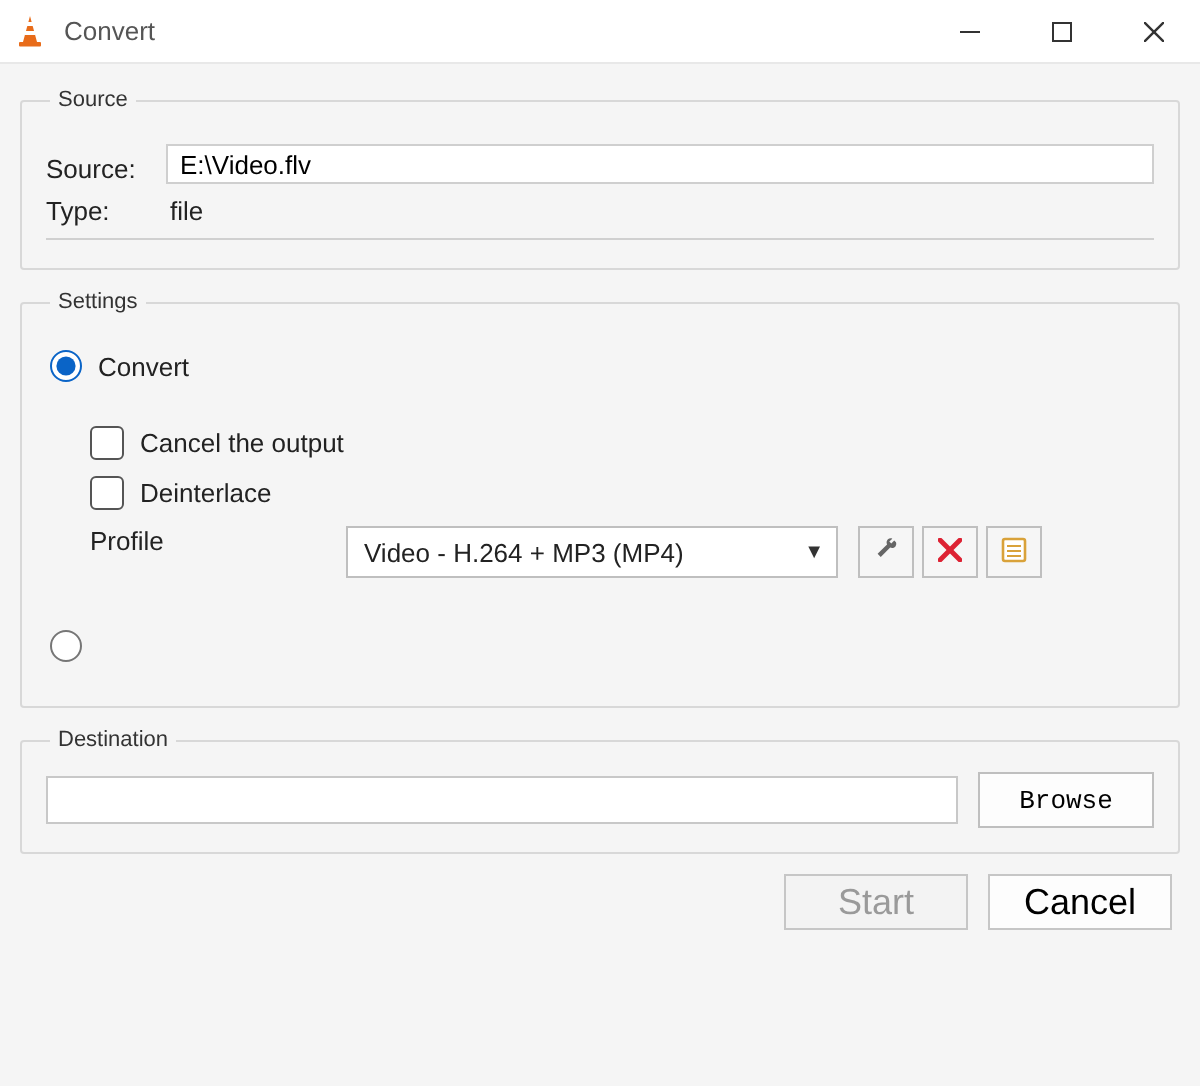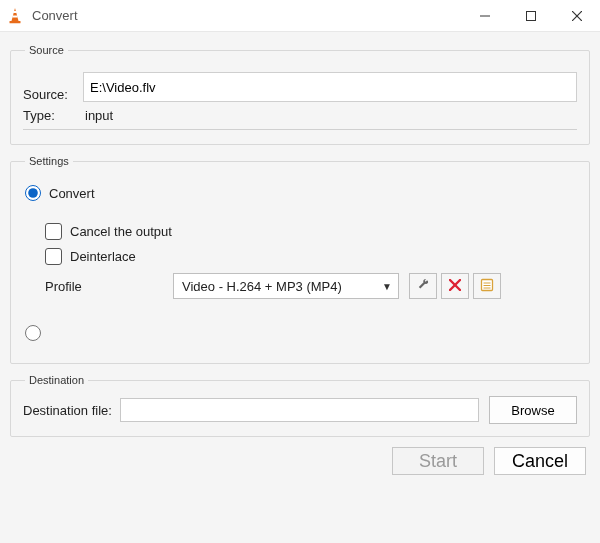--- a/index.html
+++ b/index.html
@@ -58,21 +58,21 @@
     margin: 6px 0;
   }
   .row .lbl {
     width: 60px;
     color: #222;
   }
   .src-input {
     flex: 1;
     border: 1px solid #cfcfcf;
     background: #fff;
-    height: 30px;
+    height: 20px;
     padding: 0 6px;
     font-family: inherit;
     font-size: 13px;
   }
   .type-val {
     flex: 1;
     color: #222;
     padding-left: 2px;
   }
   .hr {
@@ -95,31 +95,31 @@
   }
   .check-row .cb {
     width: 17px; height: 17px;
     border: 1.5px solid #555;
     border-radius: 3px;
     margin-right: 8px;
     background: #fff;
   }
   .profile-row {
     display: flex;
-    align-items: center;
+    align-items: flex-start;
     margin: 3px 0 4px 22px;
   }
   .profile-row .plabel {
     width: 128px;
   }
   .select {
     display: flex;
     align-items: center;
     justify-content: space-between;
-    width: 226px;
+    width: 246px;
     height: 26px;
     border: 1px solid #bfbfbf;
     background: #fff;
     padding: 0 6px 0 8px;
     margin-right: 6px;
   }
   .select .caret {
     font-size: 10px;
     color: #333;
   }
@@ -141,21 +141,21 @@
     flex: 1;
     height: 24px;
     border: 1px solid #c8c8c8;
     background: #fff;
     margin-right: 10px;
   }
   .browse-btn {
     width: 88px; height: 28px;
     border: 1px solid #bfbfbf;
     background: #fdfdfd;
-    font-family: Liberation Sans, sans-serif;
+    font-family: Liberation Mono, monospace;
     font-size: 13px;
   }
   .footer {
     display: flex;
     justify-content: flex-end;
     gap: 10px;
     padding-right: 4px;
     margin-top: 6px;
   }
   .footer .btn {
@@ -205,21 +205,21 @@
 <div class="content">
 
   <fieldset class="group">
     <legend>Source</legend>
     <div class="row">
       <span class="lbl">Source:</span>
       <input class="src-input" type="text" readonly="" value="E:\Video.flv" style="">
     </div>
     <div class="row">
       <span class="lbl">Type:</span>
-      <span class="type-val">input</span>
+      <span class="type-val">file</span>
     </div>
     <hr class="hr">
   </fieldset>
 
   <fieldset class="group">
     <legend>Settings</legend>
 
     <label class="radio-row">
       <input type="radio" name="mode" checked="" style="">
       <span>Convert</span>
@@ -273,21 +273,20 @@
     <div style="height:14px"></div>
 
     <label class="radio-row">
       <input type="radio" name="mode" style="">
     </label>
   </fieldset>
 
   <fieldset class="group" style="padding-bottom:12px;">
     <legend>Destination</legend>
     <div class="dest-row">
-      <span class="dlabel">Destination file:</span>
       <input class="dest-input" type="text" value="" style="">
       <button class="browse-btn">Browse</button>
     </div>
   </fieldset>
 
   <div class="footer">
     <button class="btn disabled">Start</button>
     <button class="btn">Cancel</button>
   </div>
 

